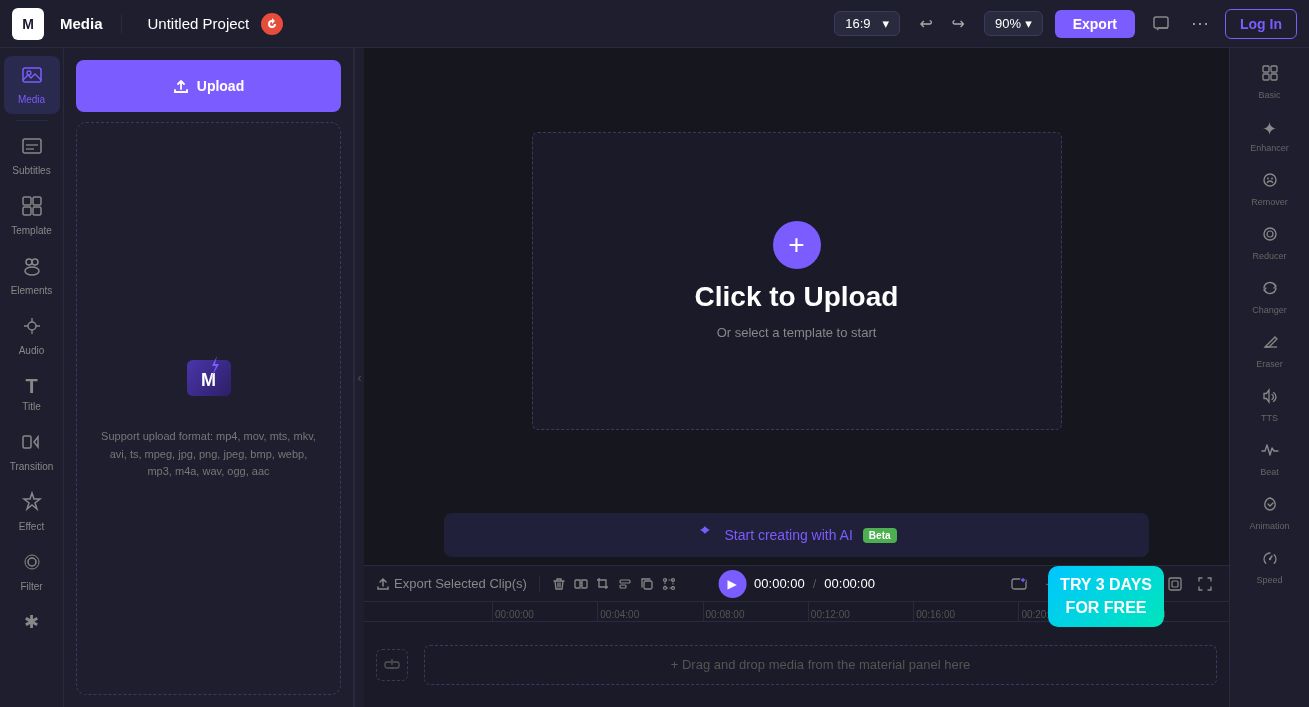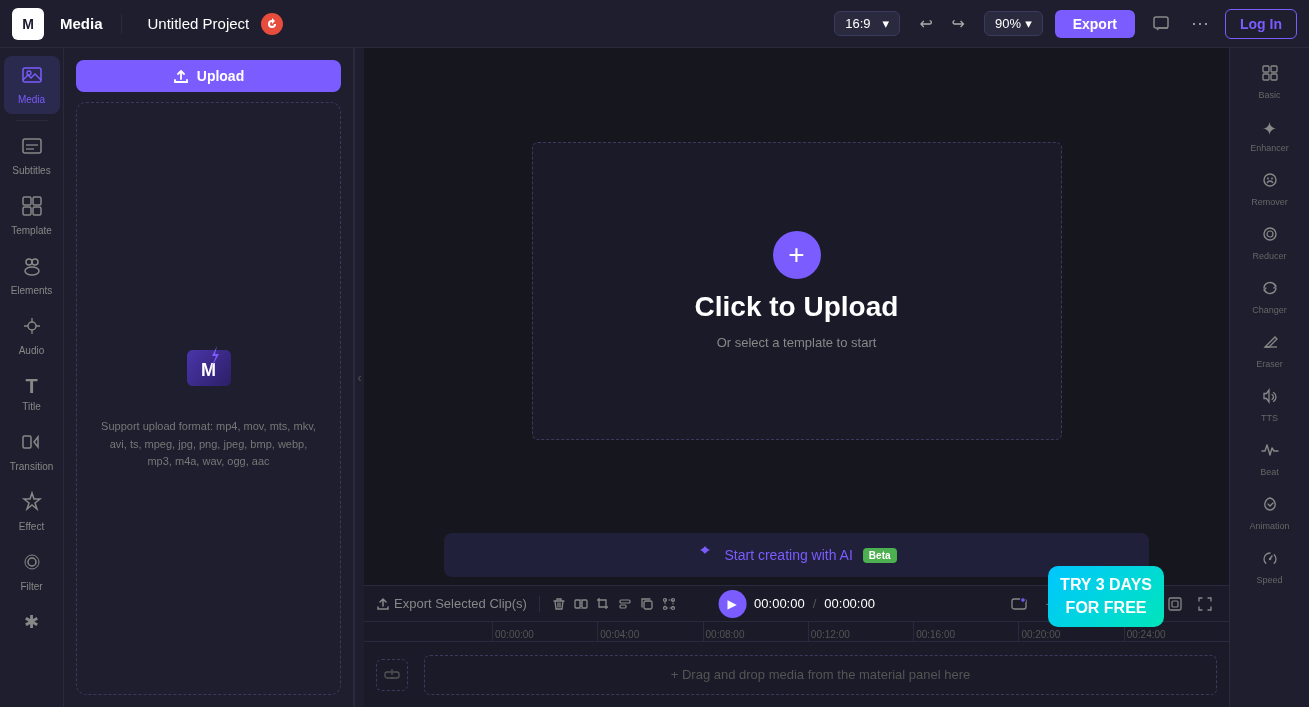--- a/index.html
+++ b/index.html
@@ -143,21 +143,21 @@
     .media-tab {
       padding: 8px 14px; font-size: 13px; color: #888; cursor: pointer;
       border-bottom: 2px solid transparent; margin-bottom: -1px;
     }
     .media-tab.active { color: #7b5cff; border-bottom: 2px solid #7b5cff; }
     .media-panel-body {
       padding: 12px; flex: 1; display: flex; flex-direction: column; gap: 10px;
     }
     .btn-upload {
       background: #7b5cff; color: #fff; border: none;
-      padding: 8px; border-radius: 8px; font-size: 14px;
+      padding: 18px; border-radius: 8px; font-size: 14px;
       font-weight: 600; cursor: pointer; width: 100%;
       display: flex; align-items: center; justify-content: center; gap: 8px;
     }
     .upload-area {
       flex: 1;
       border: 1.5px dashed #3a3a5e;
       border-radius: 10px;
       display: flex; flex-direction: column; align-items: center;
       justify-content: center; gap: 12px; padding: 20px;
       min-height: 300px;
@@ -221,21 +221,21 @@
     }
     .ai-bar-icon { font-size: 16px; color: #7b5cff; }
     .ai-bar-text { font-size: 14px; color: #7b5cff; font-weight: 500; }
     .ai-beta-badge {
       background: #4caf50; color: #fff; font-size: 10px;
       padding: 2px 6px; border-radius: 4px; font-weight: 600;
     }
 
     
     .timeline {
-      height: 122px;
+      height: 142px;
       background: #1a1a28;
       border-top: 1px solid #2a2a3e;
       display: flex;
       flex-direction: column;
       flex-shrink: 0;
     }
     .timeline-toolbar {
       display: flex; align-items: center; height: 36px;
       padding: 0 12px; border-bottom: 1px solid #2a2a3e; gap: 8px;
     }

